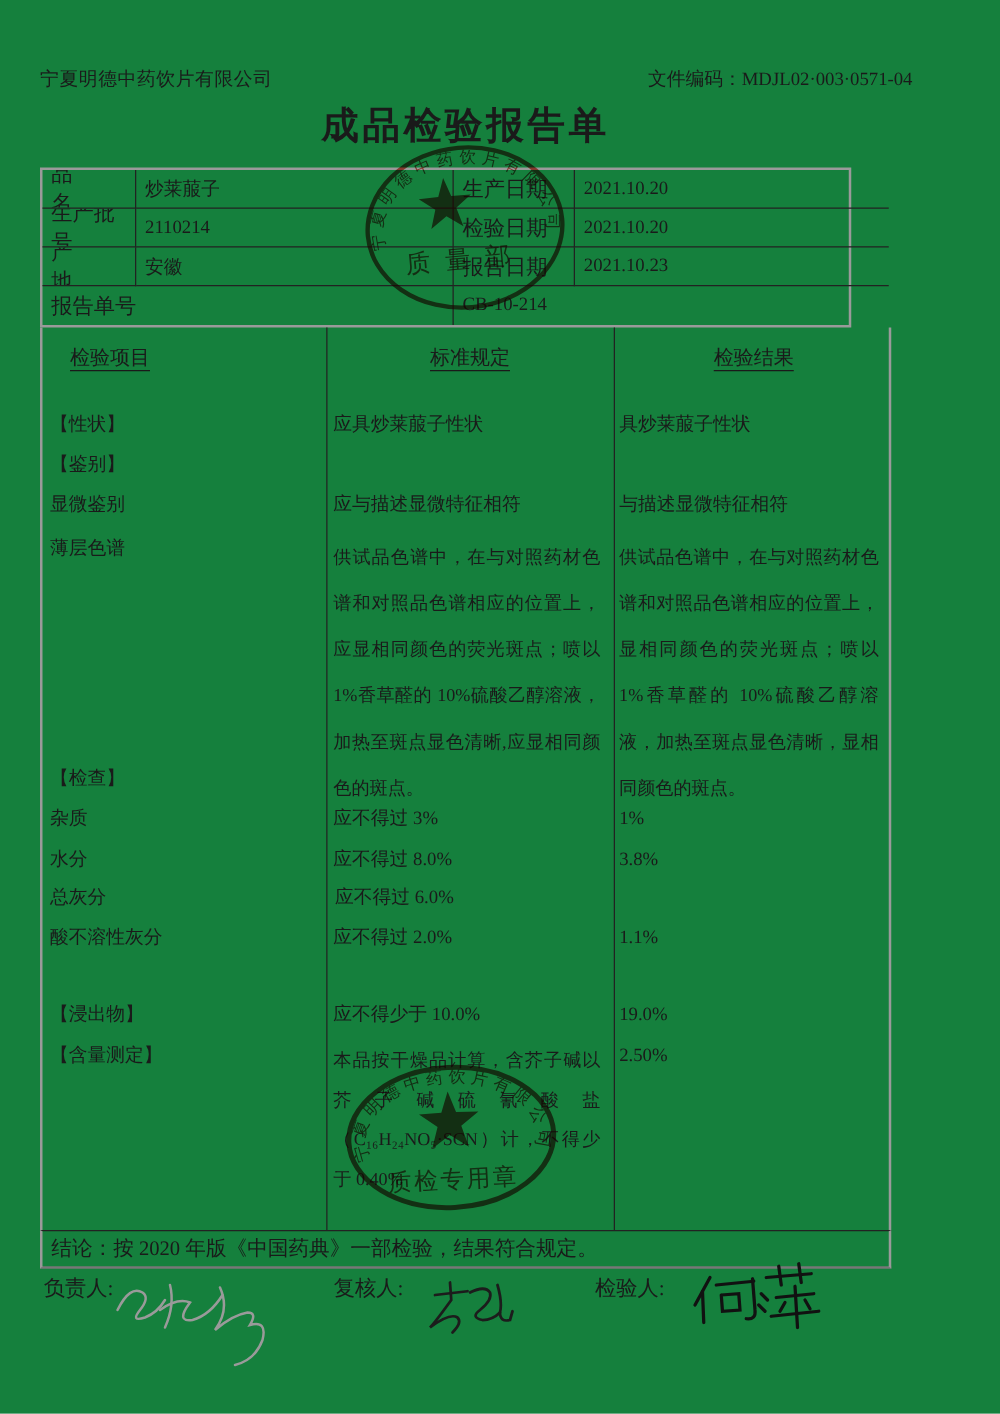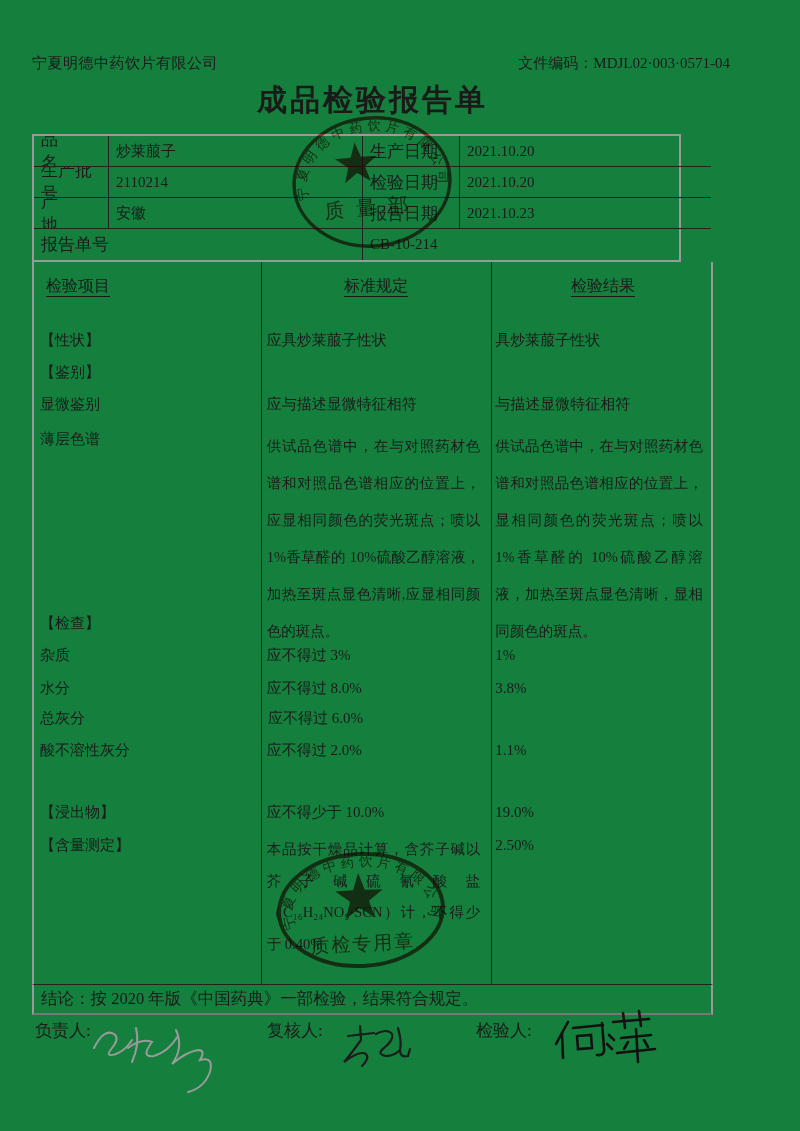--- a/index.html
+++ b/index.html
@@ -73,21 +73,21 @@
     <div class="cell val noR">2021.10.23</div>
 
     <div class="cell noB" style="grid-column:span 2;">报告单号</div>
     <div class="cell val noB noR" style="grid-column:span 2;">CB-10-214</div>
   </div>
 
   <div class="body-table">
     <div class="vline" style="left:227px;"></div>
     <div class="vline" style="left:457px;"></div>
 
-    <div class="col-head" style="left:12px;">检验项目</div>
+    <div class="col-head" style="left:22px;">检验项目</div>
     <div class="col-head" style="left:227px;width:230px;text-align:center;">标准规定</div>
     <div class="col-head" style="left:457px;width:224px;text-align:center;">检验结果</div>
 
     <div class="trow" style="top:67px;">
       <div class="c1">【性状】</div>
       <div class="c2">应具炒莱菔子性状</div>
       <div class="c3">具炒莱菔子性状</div>
     </div>
     <div class="trow" style="top:99px;">
       <div class="c1">【鉴别】</div>

